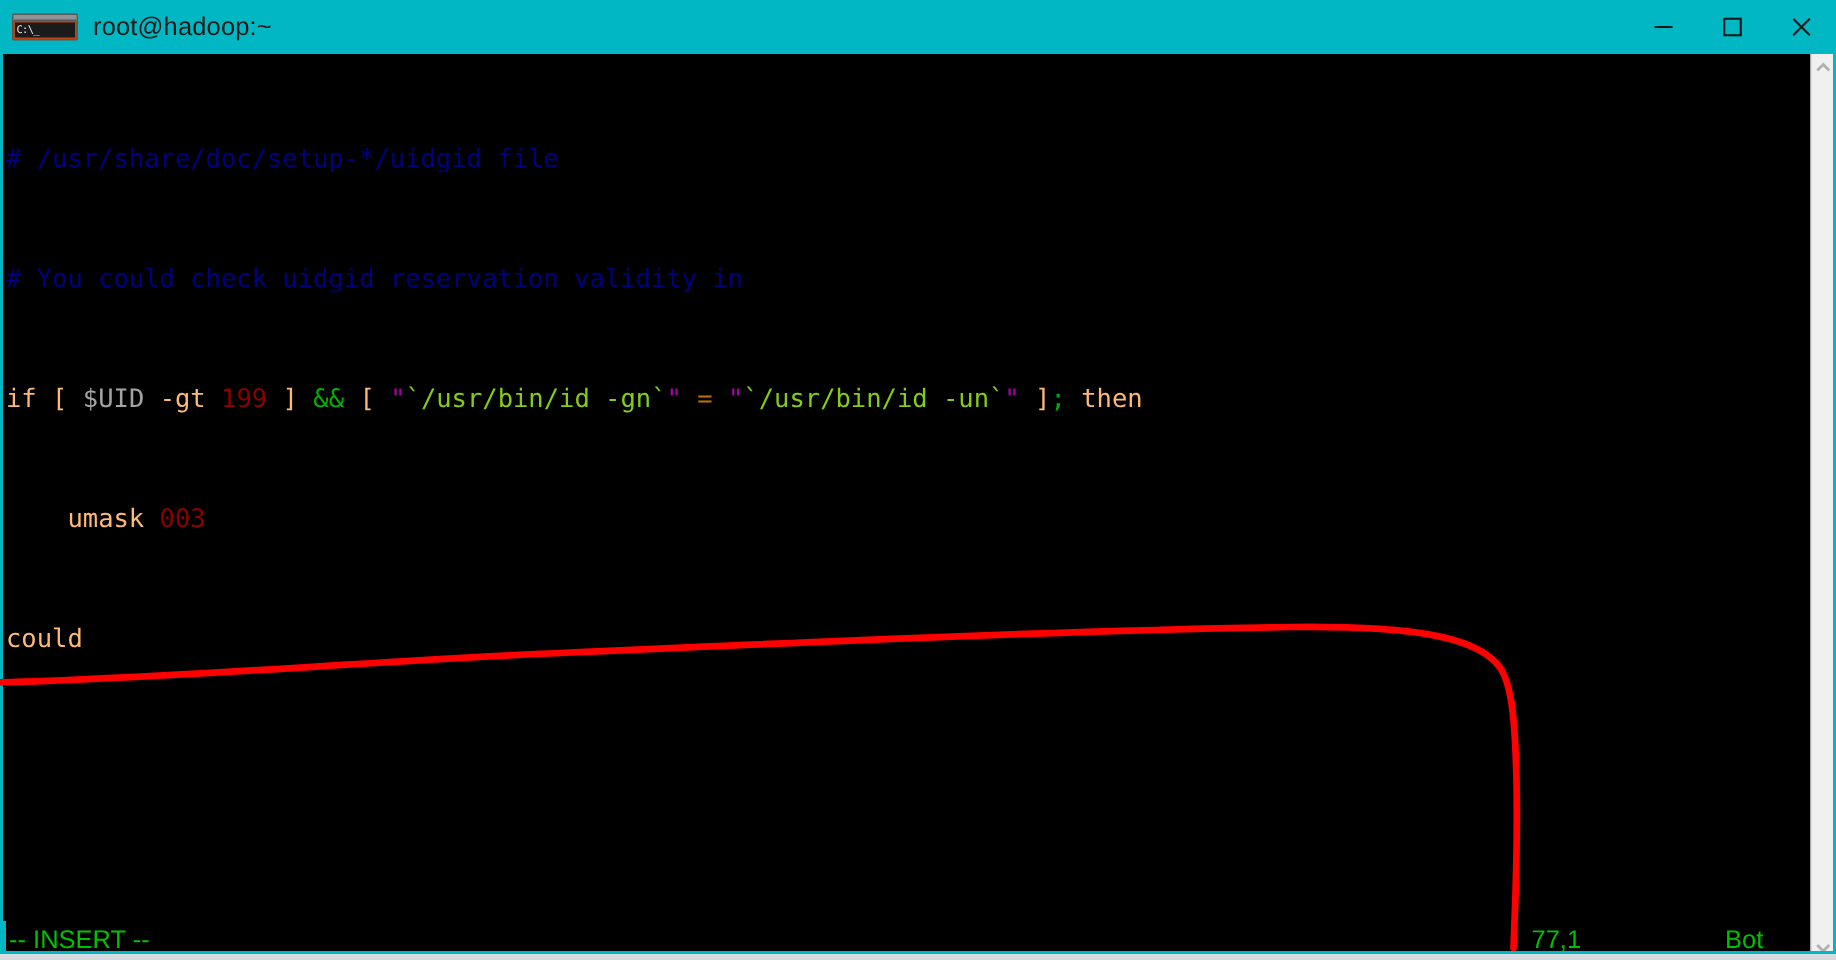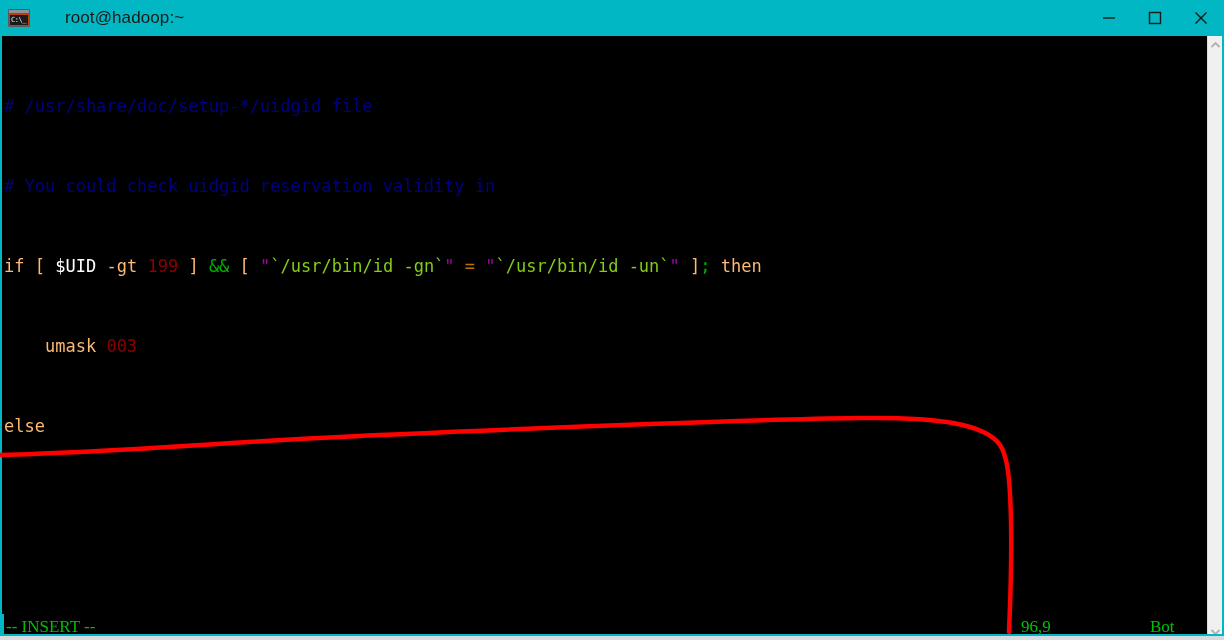--- a/index.html
+++ b/index.html
@@ -26,21 +26,21 @@
   #titlebar {
     position: absolute;
     left: 0; top: 0;
     width: 1224px;
     height: 36px;
     background: #00b7c3;
     display: flex;
     align-items: center;
   }
   #app-icon {
-    width: 22px;
+    width: 44px;
     height: 18px;
     margin-left: 8px;
     margin-right: 10px;
     background: #c2410c;
     border: 1px solid #5a5a5a;
     border-radius: 1px;
     position: relative;
     box-sizing: border-box;
     flex: none;
   }
@@ -65,21 +65,20 @@
     text-align: left;
     padding-left: 1px;
     overflow: hidden;
   }
   #window-title {
     font-family: "Liberation Sans", sans-serif;
     font-size: 17px;
     color: #1a1a1a;
     letter-spacing: 0.1px;
     white-space: nowrap;
-    margin-left: 25px;
   }
   #window-controls {
     margin-left: auto;
     display: flex;
     height: 36px;
     flex: none;
   }
   .win-btn {
     width: 46px;
     height: 36px;
@@ -113,35 +112,35 @@
     padding-left: 2px;
   }
   .ln { height: 20px; }
 
   
   .c-comment  { color: #000080; }
   .c-keyword  { color: #fdba74; }
   .c-number   { color: #8b0000; }
   .c-string   { color: #84cc16; }
   .c-quote    { color: #aa00aa; }
-  .c-var      { color: #ffffff; margin-top: 17px; }
+  .c-var      { color: #a3a3a3; margin-top: 17px; }
   .c-op       { color: #00b000; }
   .c-plain    { color: #c07000; }
 
   
   #statusline {
     position: absolute;
     left: 0;
     bottom: 0;
     width: 1207px;
     height: 26px;
     background: #000000;
     border-left: 2px solid #00b7c3;
     box-sizing: border-box;
-    font-family: Liberation Serif, serif;
+    font-family: Liberation Sans, sans-serif;
     font-size: 17px;
     color: #00c000;
     white-space: pre;
   }
   #status-mode   { position: absolute; left: 2px;   top: 3px; }
   #status-pos    { position: absolute; left: 1017px; top: 3px; }
   #status-loc    { position: absolute; left: 1146px; top: 3px; }
 
   
   #scrollbar {
@@ -231,21 +230,21 @@
     <div id="screen-text">
 
       <div class="ln"><span class="c-comment"># /usr/share/doc/setup-*/uidgid file</span></div>
 
       <div class="ln"><span class="c-comment"># You could check uidgid reservation validity in</span></div>
 
       <div class="ln"><span class="c-keyword">if</span><span class="c-plain"> </span><span class="c-keyword">[</span><span class="c-plain"> </span><span class="c-var">$UID</span><span class="c-plain"> </span><span class="c-keyword">-gt</span><span class="c-plain"> </span><span class="c-number">199</span><span class="c-plain"> </span><span class="c-keyword">]</span><span class="c-plain"> </span><span class="c-op">&amp;&amp;</span><span class="c-plain"> </span><span class="c-keyword">[</span><span class="c-plain"> </span><span class="c-quote">"</span><span class="c-string">`/usr/bin/id -gn`</span><span class="c-quote">"</span><span class="c-plain"> = </span><span class="c-quote">"</span><span class="c-string">`/usr/bin/id -un`</span><span class="c-quote">"</span><span class="c-plain"> </span><span class="c-keyword">]</span><span class="c-op">;</span><span class="c-plain"> </span><span class="c-keyword">then</span></div>
 
       <div class="ln"><span class="c-plain">    </span><span class="c-keyword">umask</span><span class="c-plain"> </span><span class="c-number">003</span></div>
 
-      <div class="ln"><span class="c-keyword">else</span></div>
+      <div class="ln"><span class="c-keyword">could</span></div>
 
 
 
       
 
       
 
       
 
       
@@ -274,21 +273,21 @@
       
       
       
       
       
       
     </div>
 
     <div id="statusline">
       <span id="status-mode">-- INSERT --</span>
-      <span id="status-pos">96,9</span>
+      <span id="status-pos">77,1</span>
       <span id="status-loc">Bot</span>
     </div>
   </div>
 
   <div id="scrollbar">
     <div class="sb-arrow">
       <svg width="11" height="8" viewBox="0 0 11 8">
           <polyline points="1.5,6 5.5,2 9.5,6" fill="none" stroke="#b0b0b0" stroke-width="1.8"></polyline>
         </svg>
     </div>

